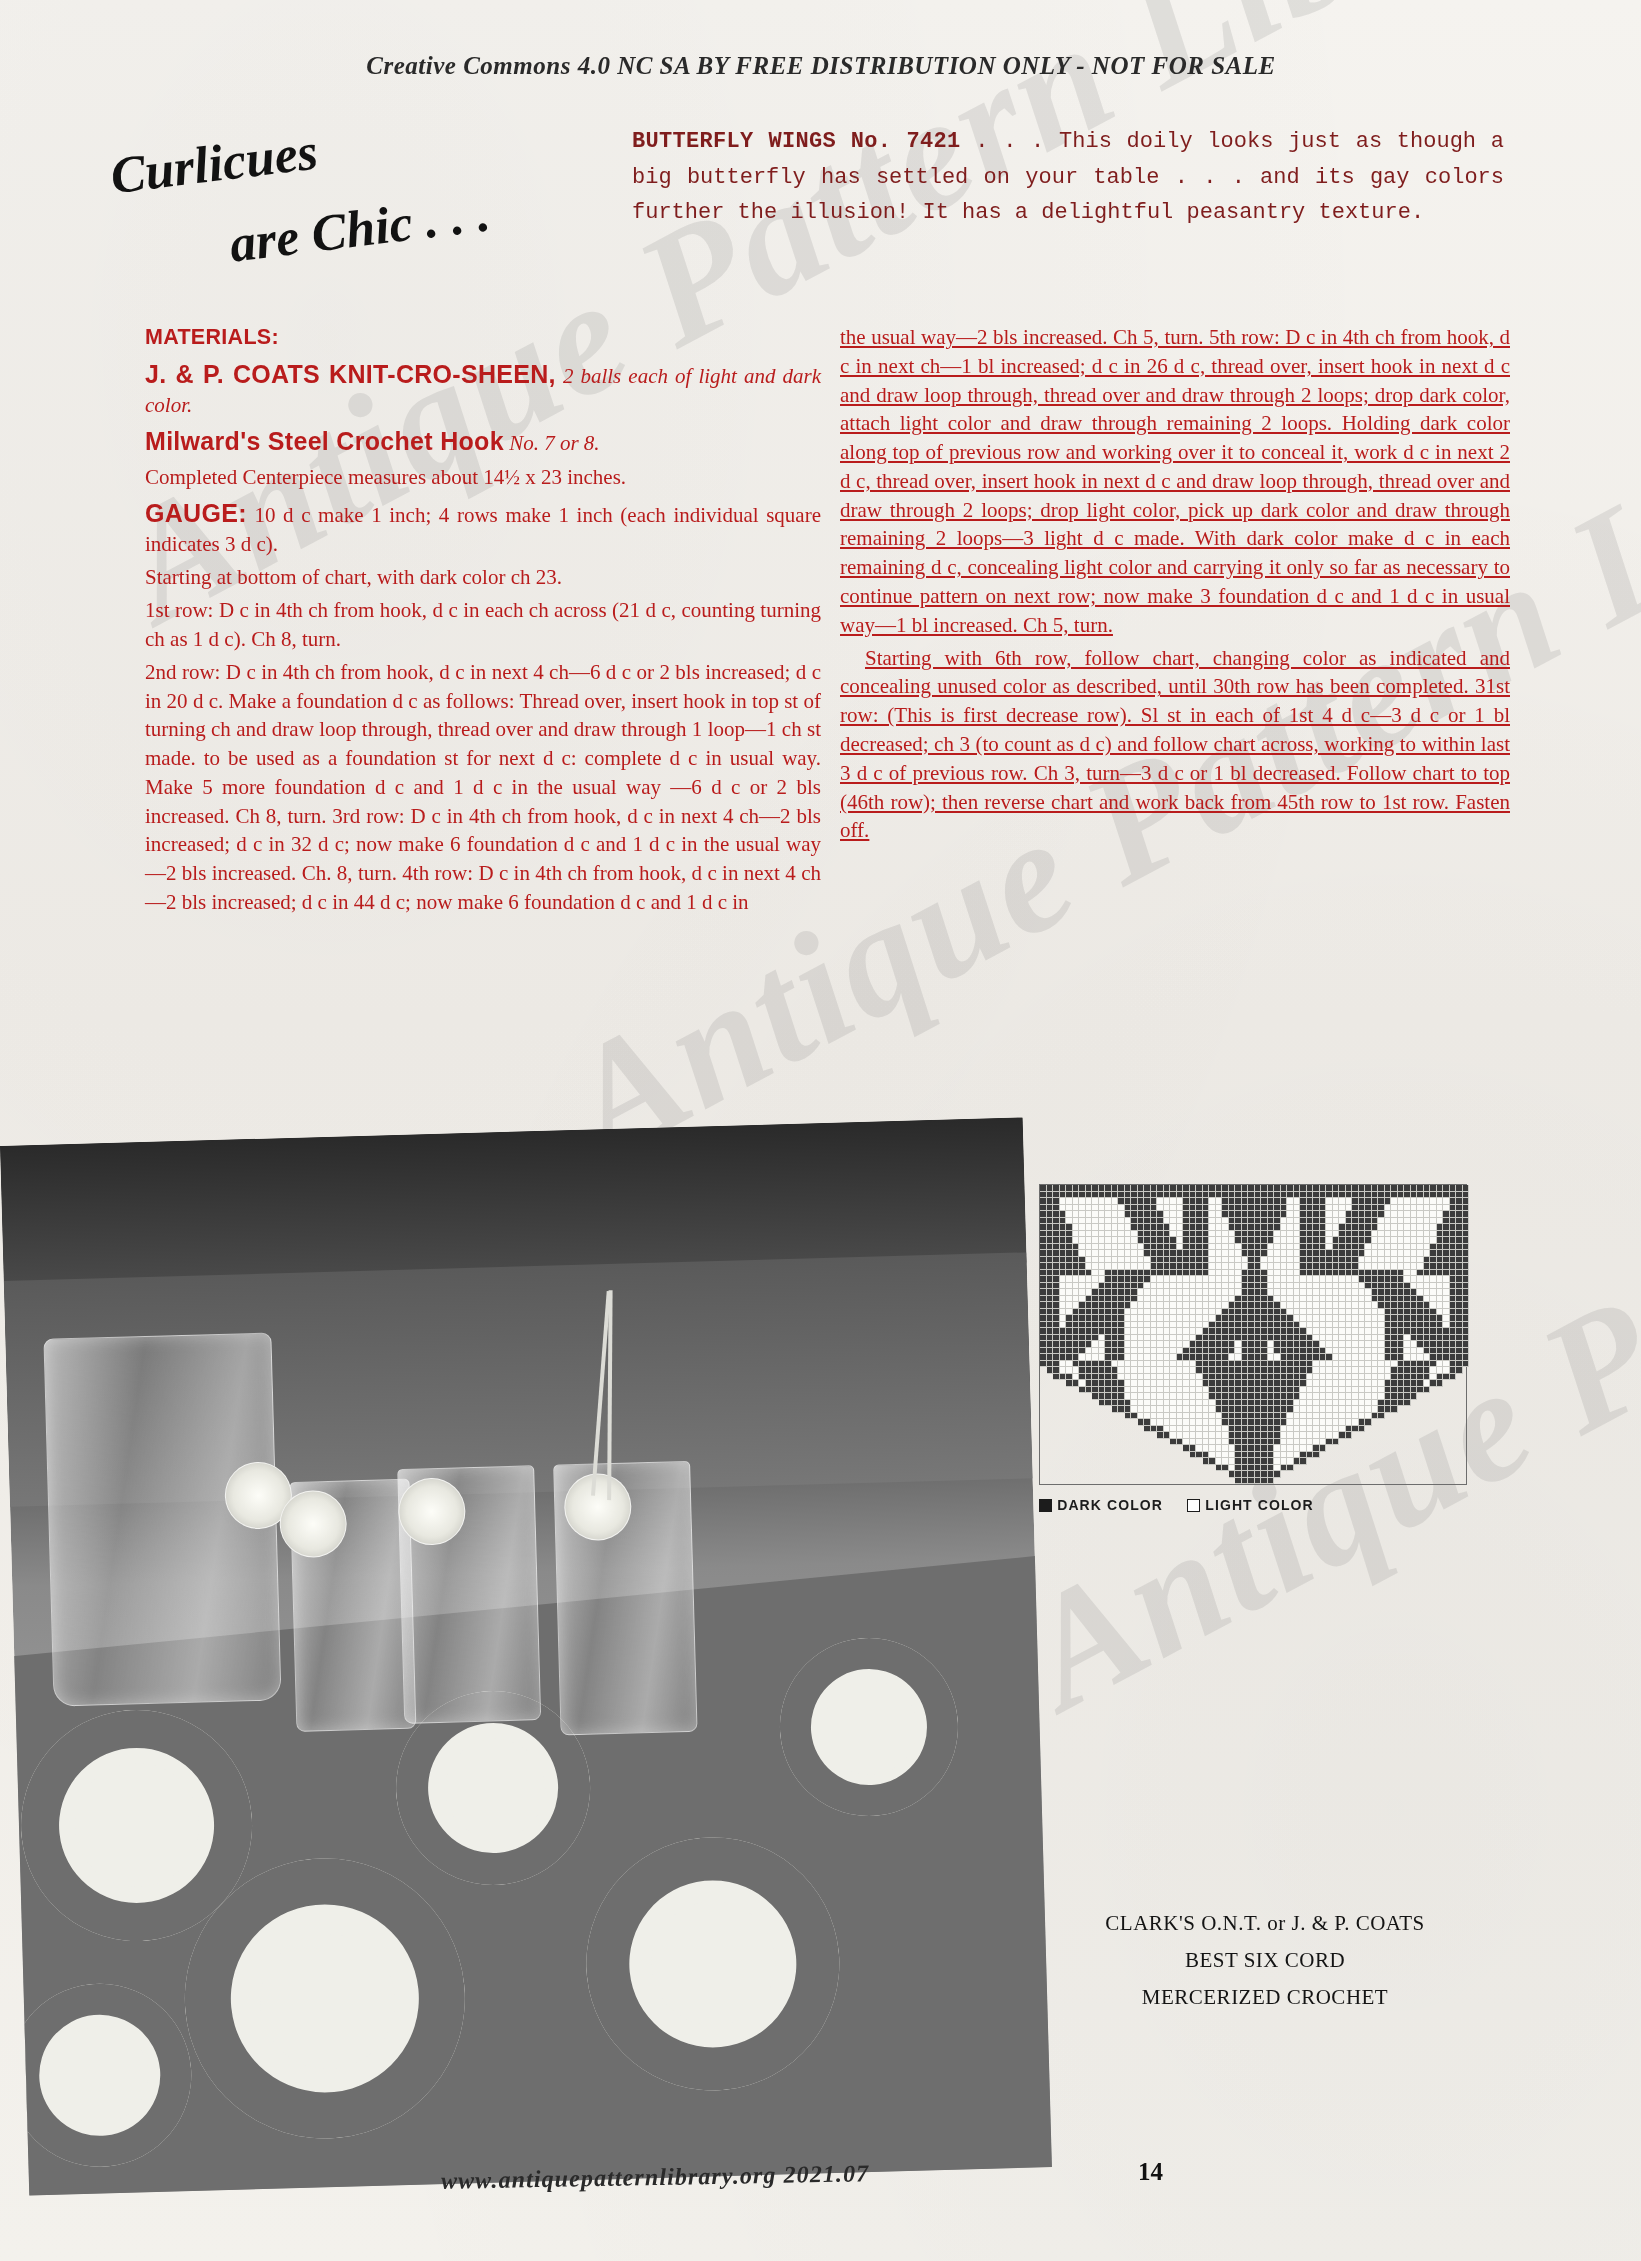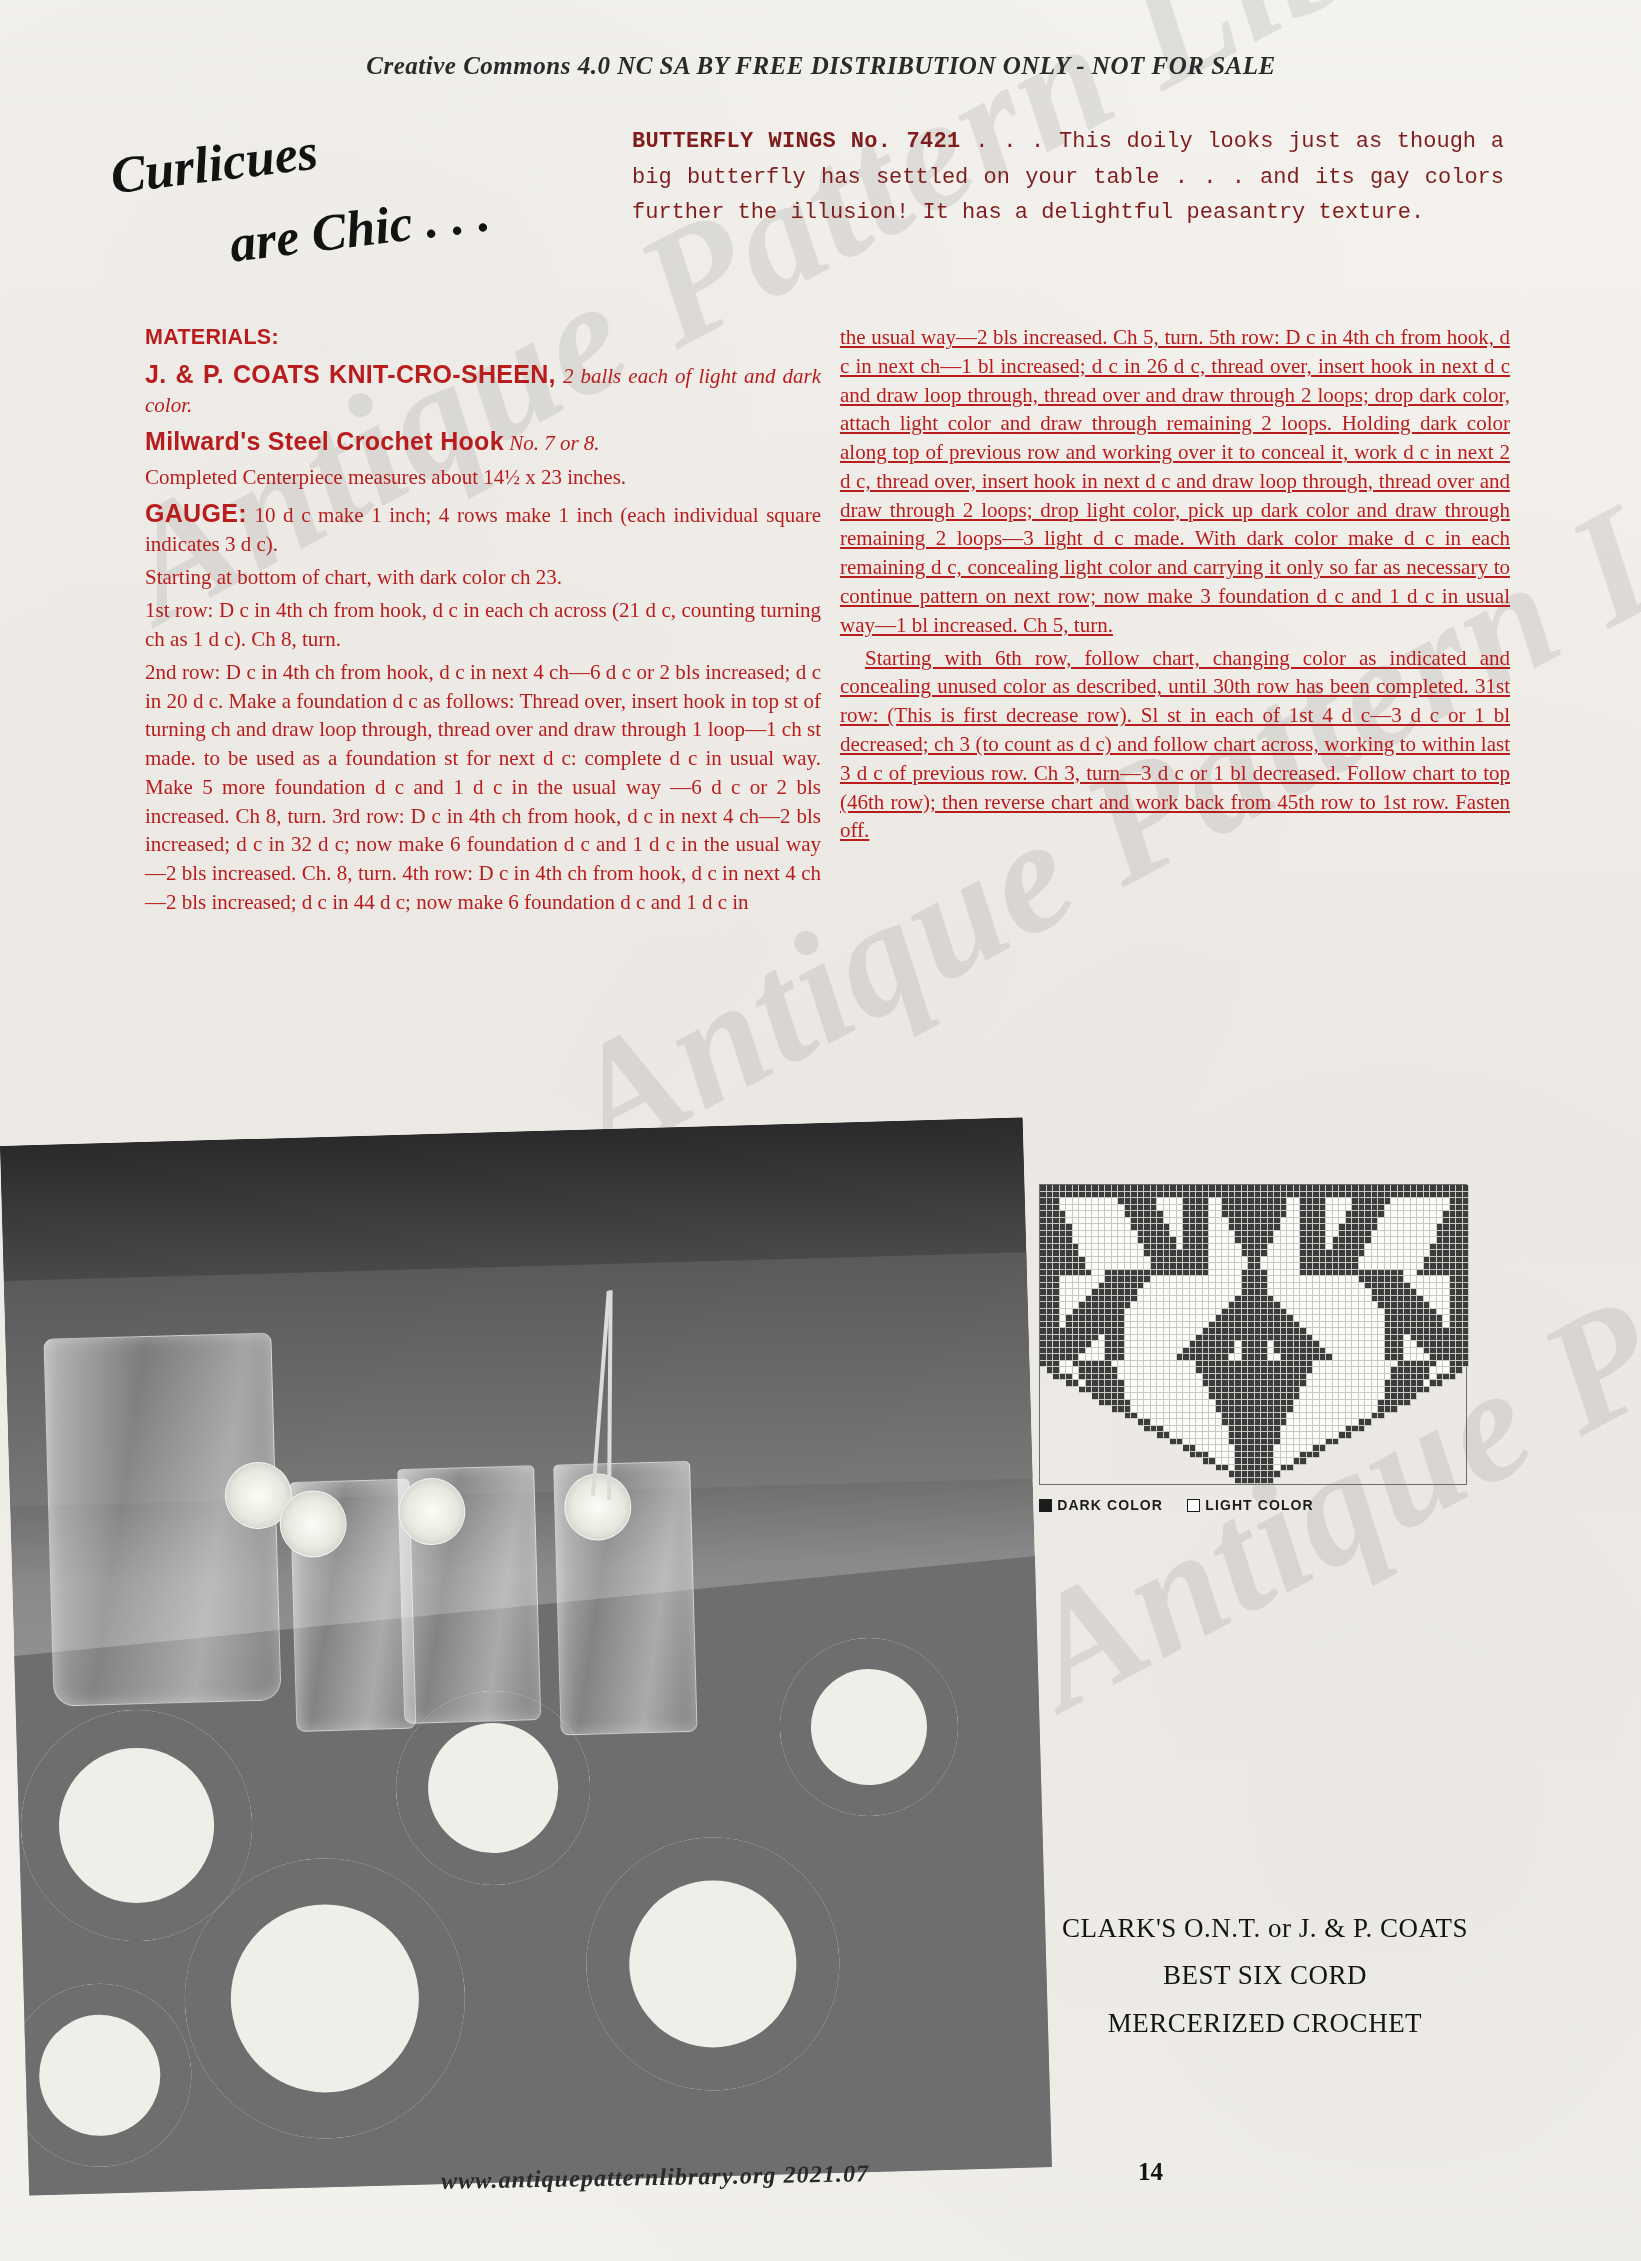--- a/index.html
+++ b/index.html
@@ -224,21 +224,21 @@
   .legend-gap { display: inline-block; width: 24px; }
 
   
   .brand {
     position: absolute;
     left: 1055px;
     top: 1905px;
     width: 420px;
     text-align: center;
     font-family: "Liberation Serif", serif;
-    font-size: 27px;
+    font-size: 21px;
     line-height: 1.75;
     letter-spacing: 0.5px;
     color: #141414;
   }
 
   
   .footer-url {
     position: absolute;
     left: 441px;
     top: 2164px;

